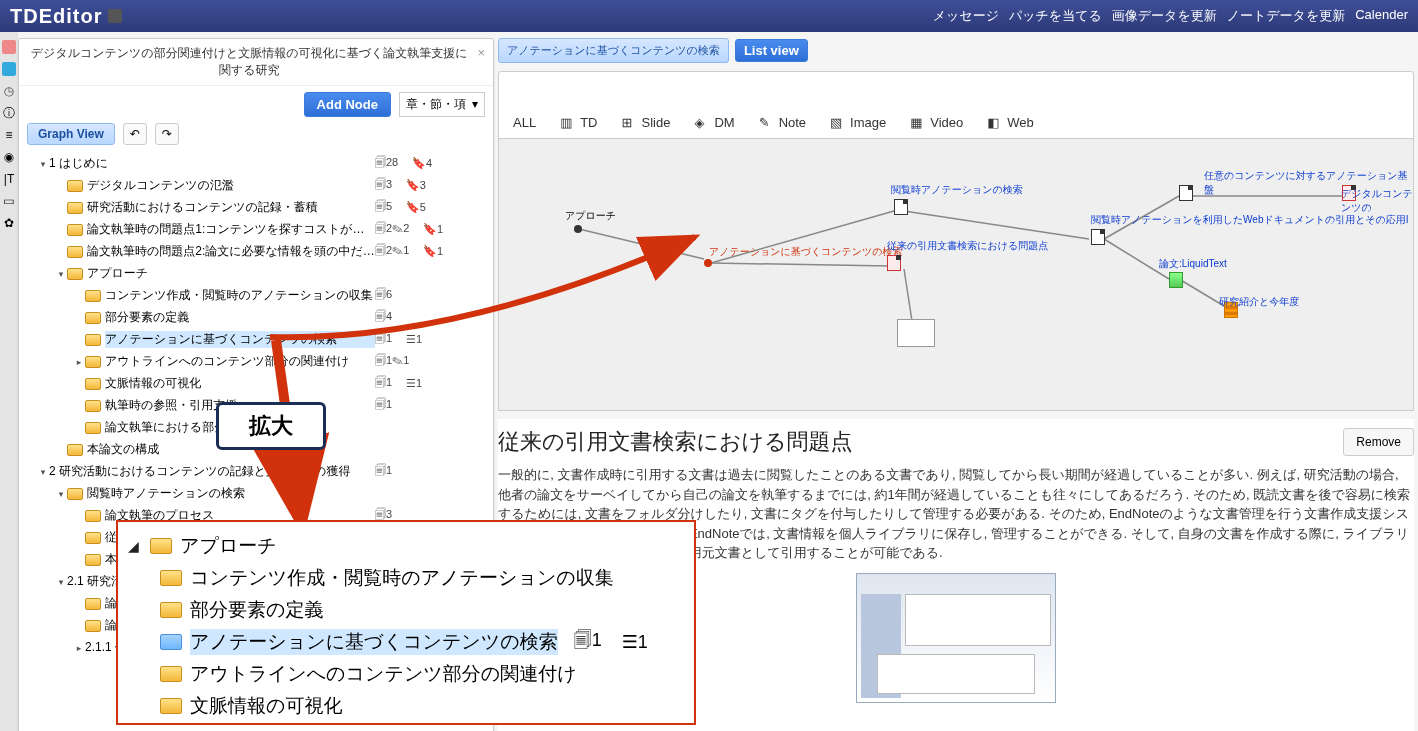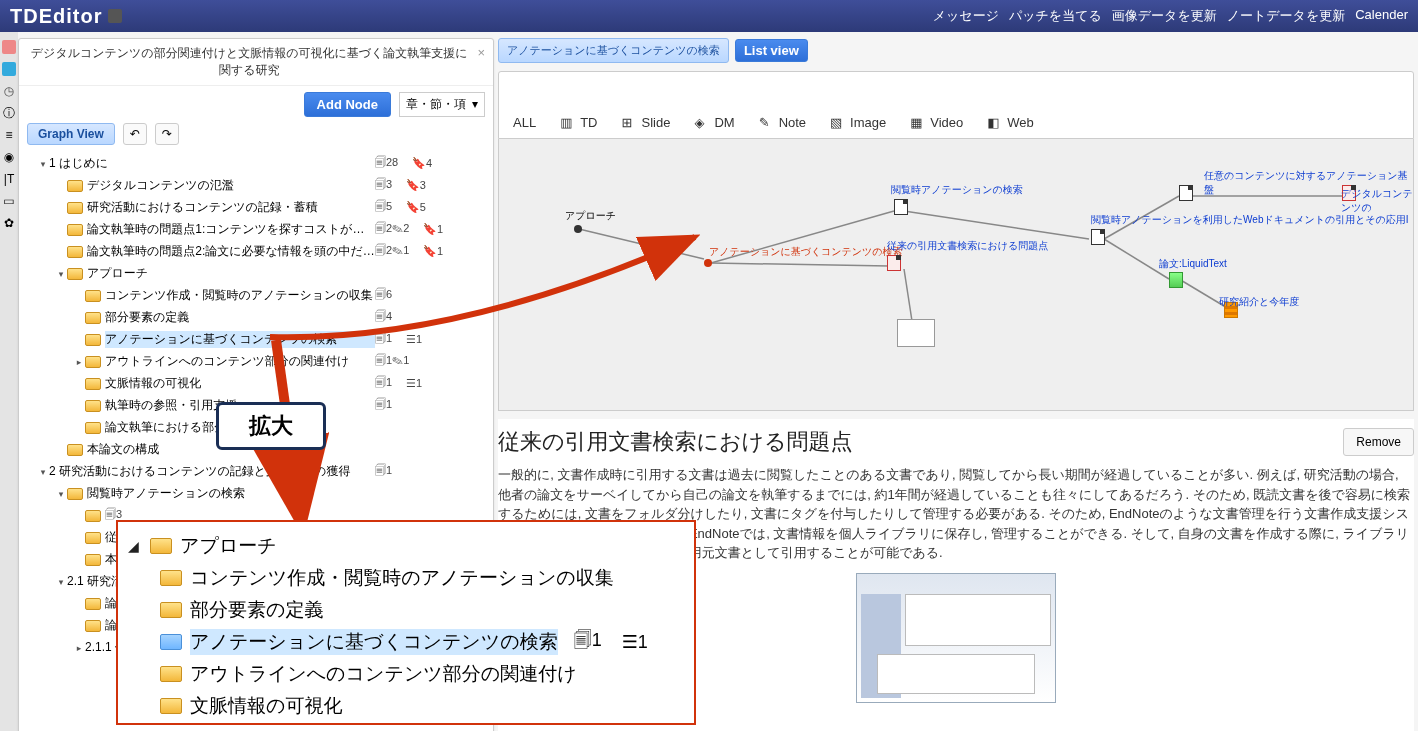--- a/index.html
+++ b/index.html
@@ -245,20 +245,21 @@
         </div>
         <div class="tree-row ind-1">
           <span class="tri">▾</span>
           <span class="folder"></span>
           <span class="label">閲覧時アノテーションの検索</span>
           <span class="meta"></span>
         </div>
         <div class="tree-row ind-2">
           <span class="tri"></span>
           <span class="folder"></span>
+          <span class="label">論文執筆のプロセス</span>
           <span class="meta">
             <span>🗐3</span>
           </span>
         </div>
         <div class="tree-row ind-2">
           <span class="tri"></span>
           <span class="folder"></span>
           <span class="label">従来</span>
           <span class="meta"></span>
         </div>

